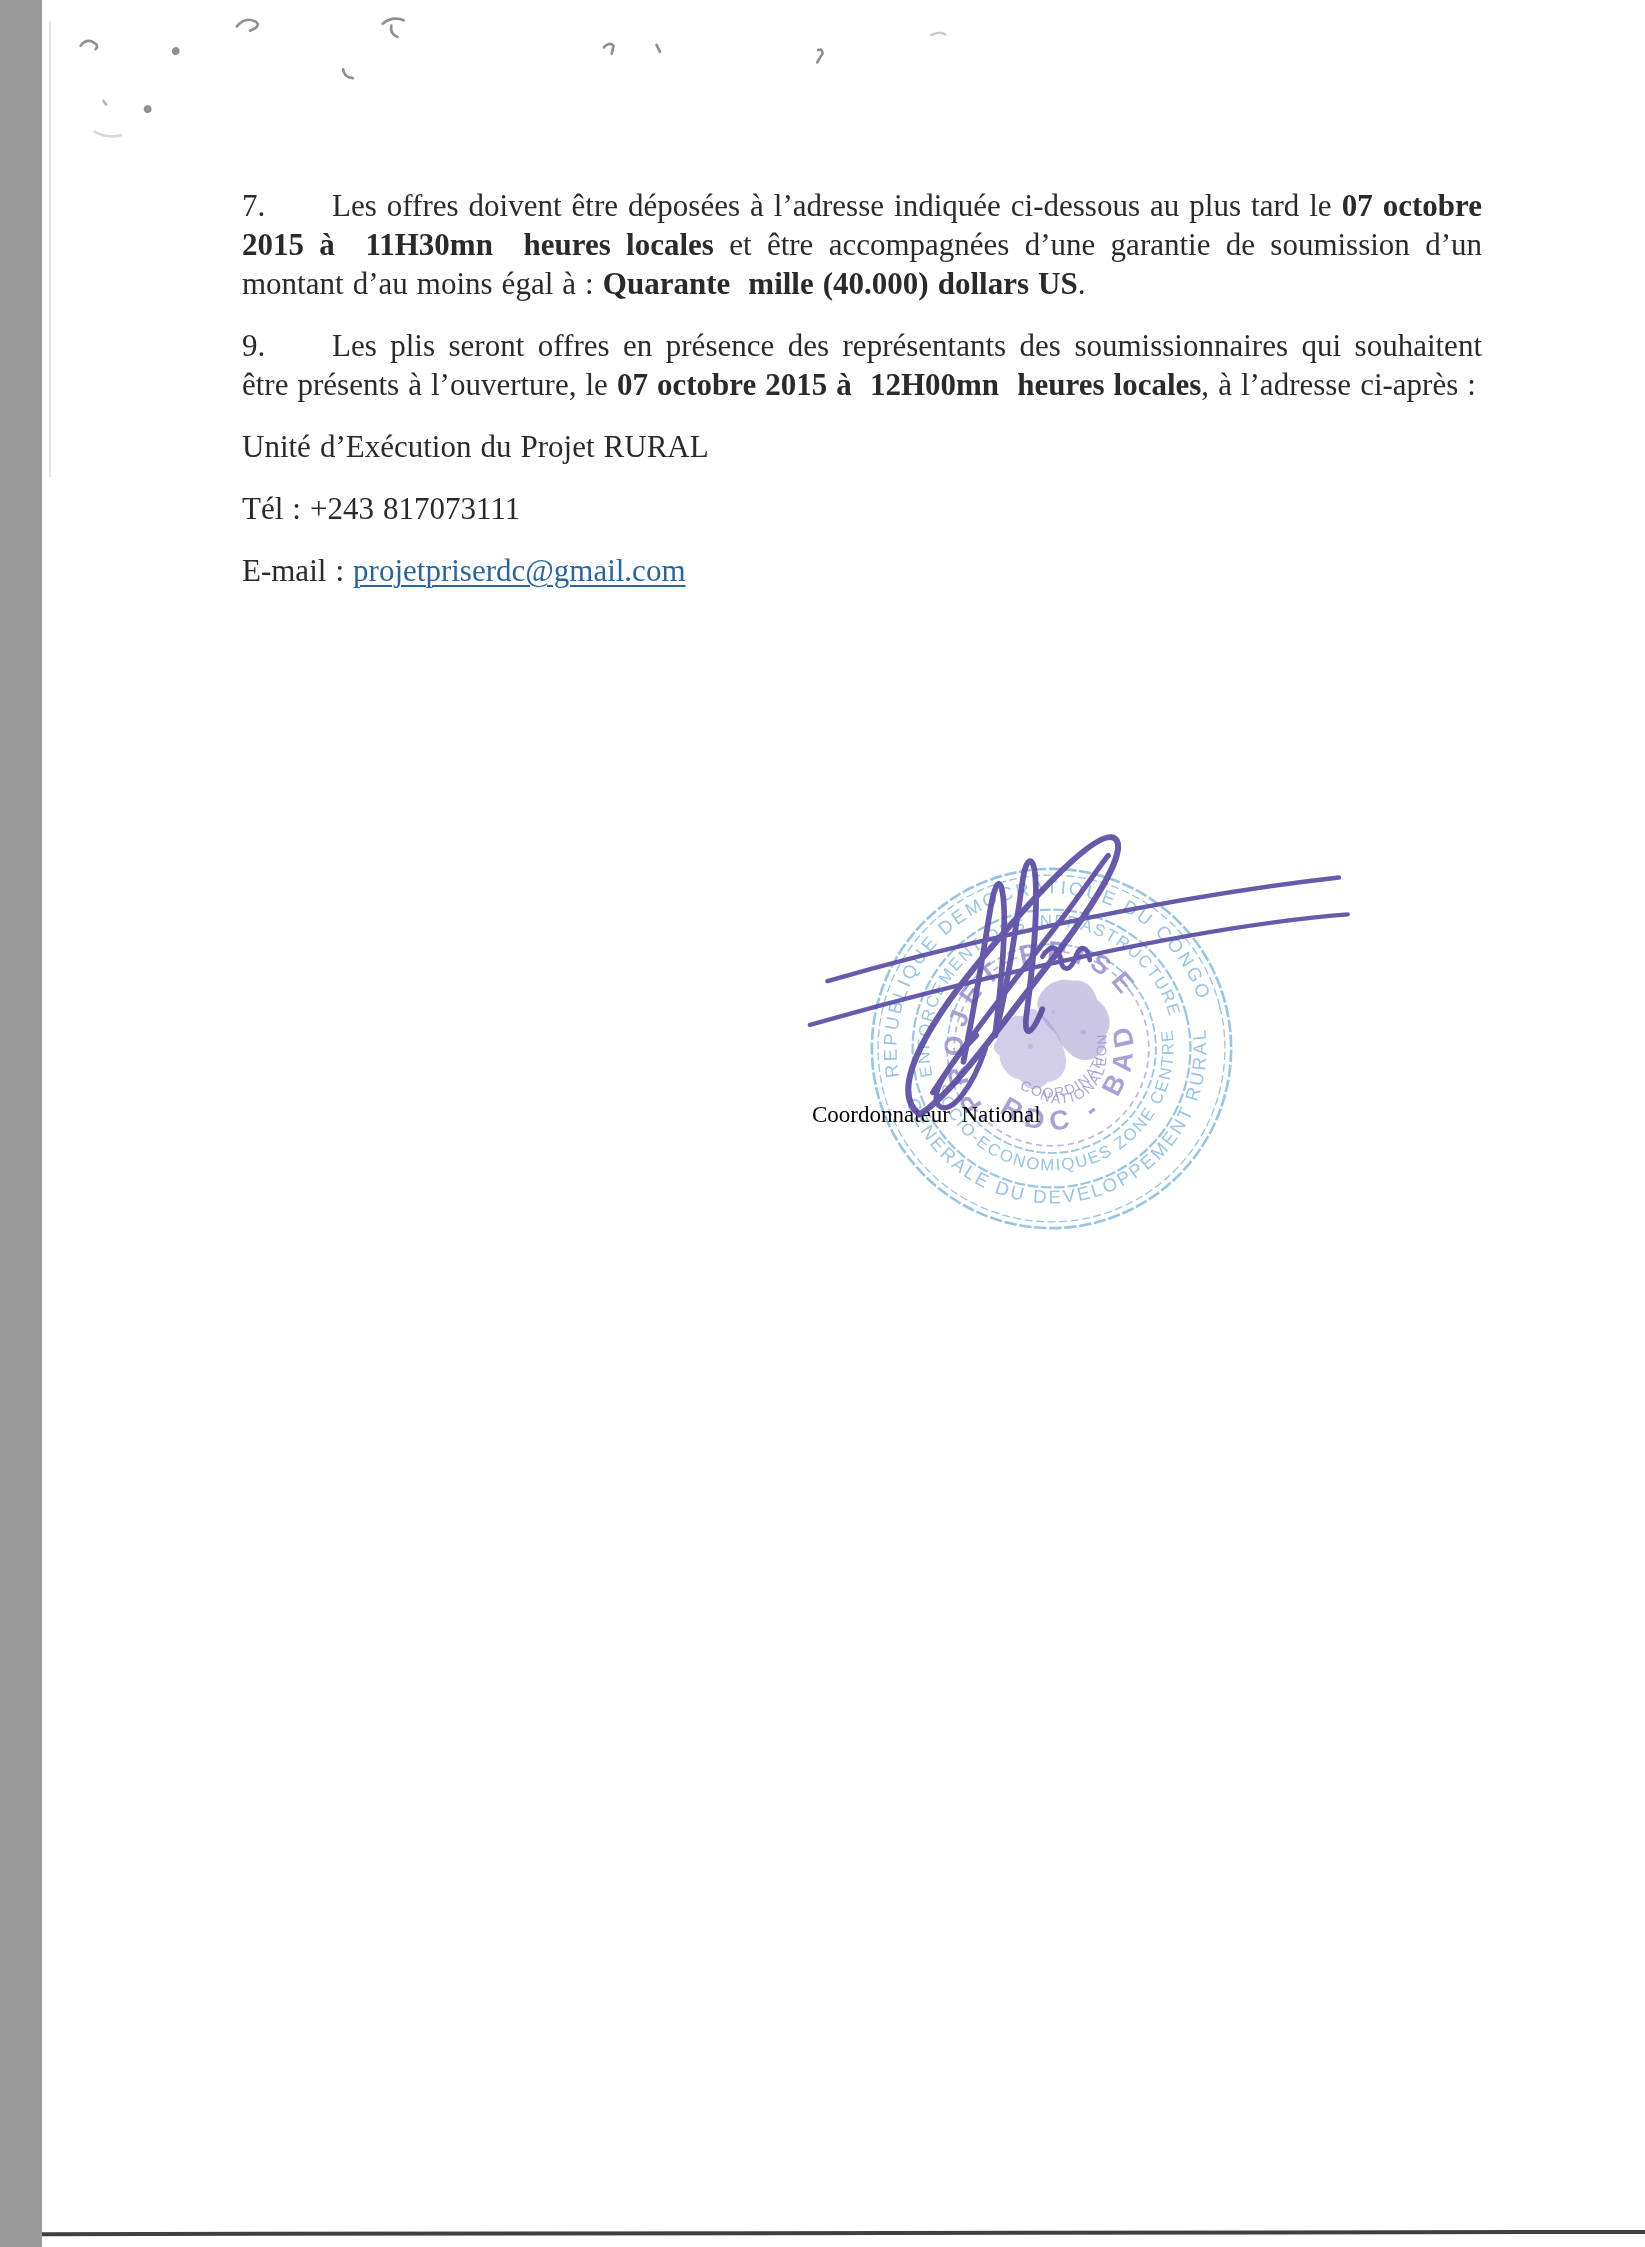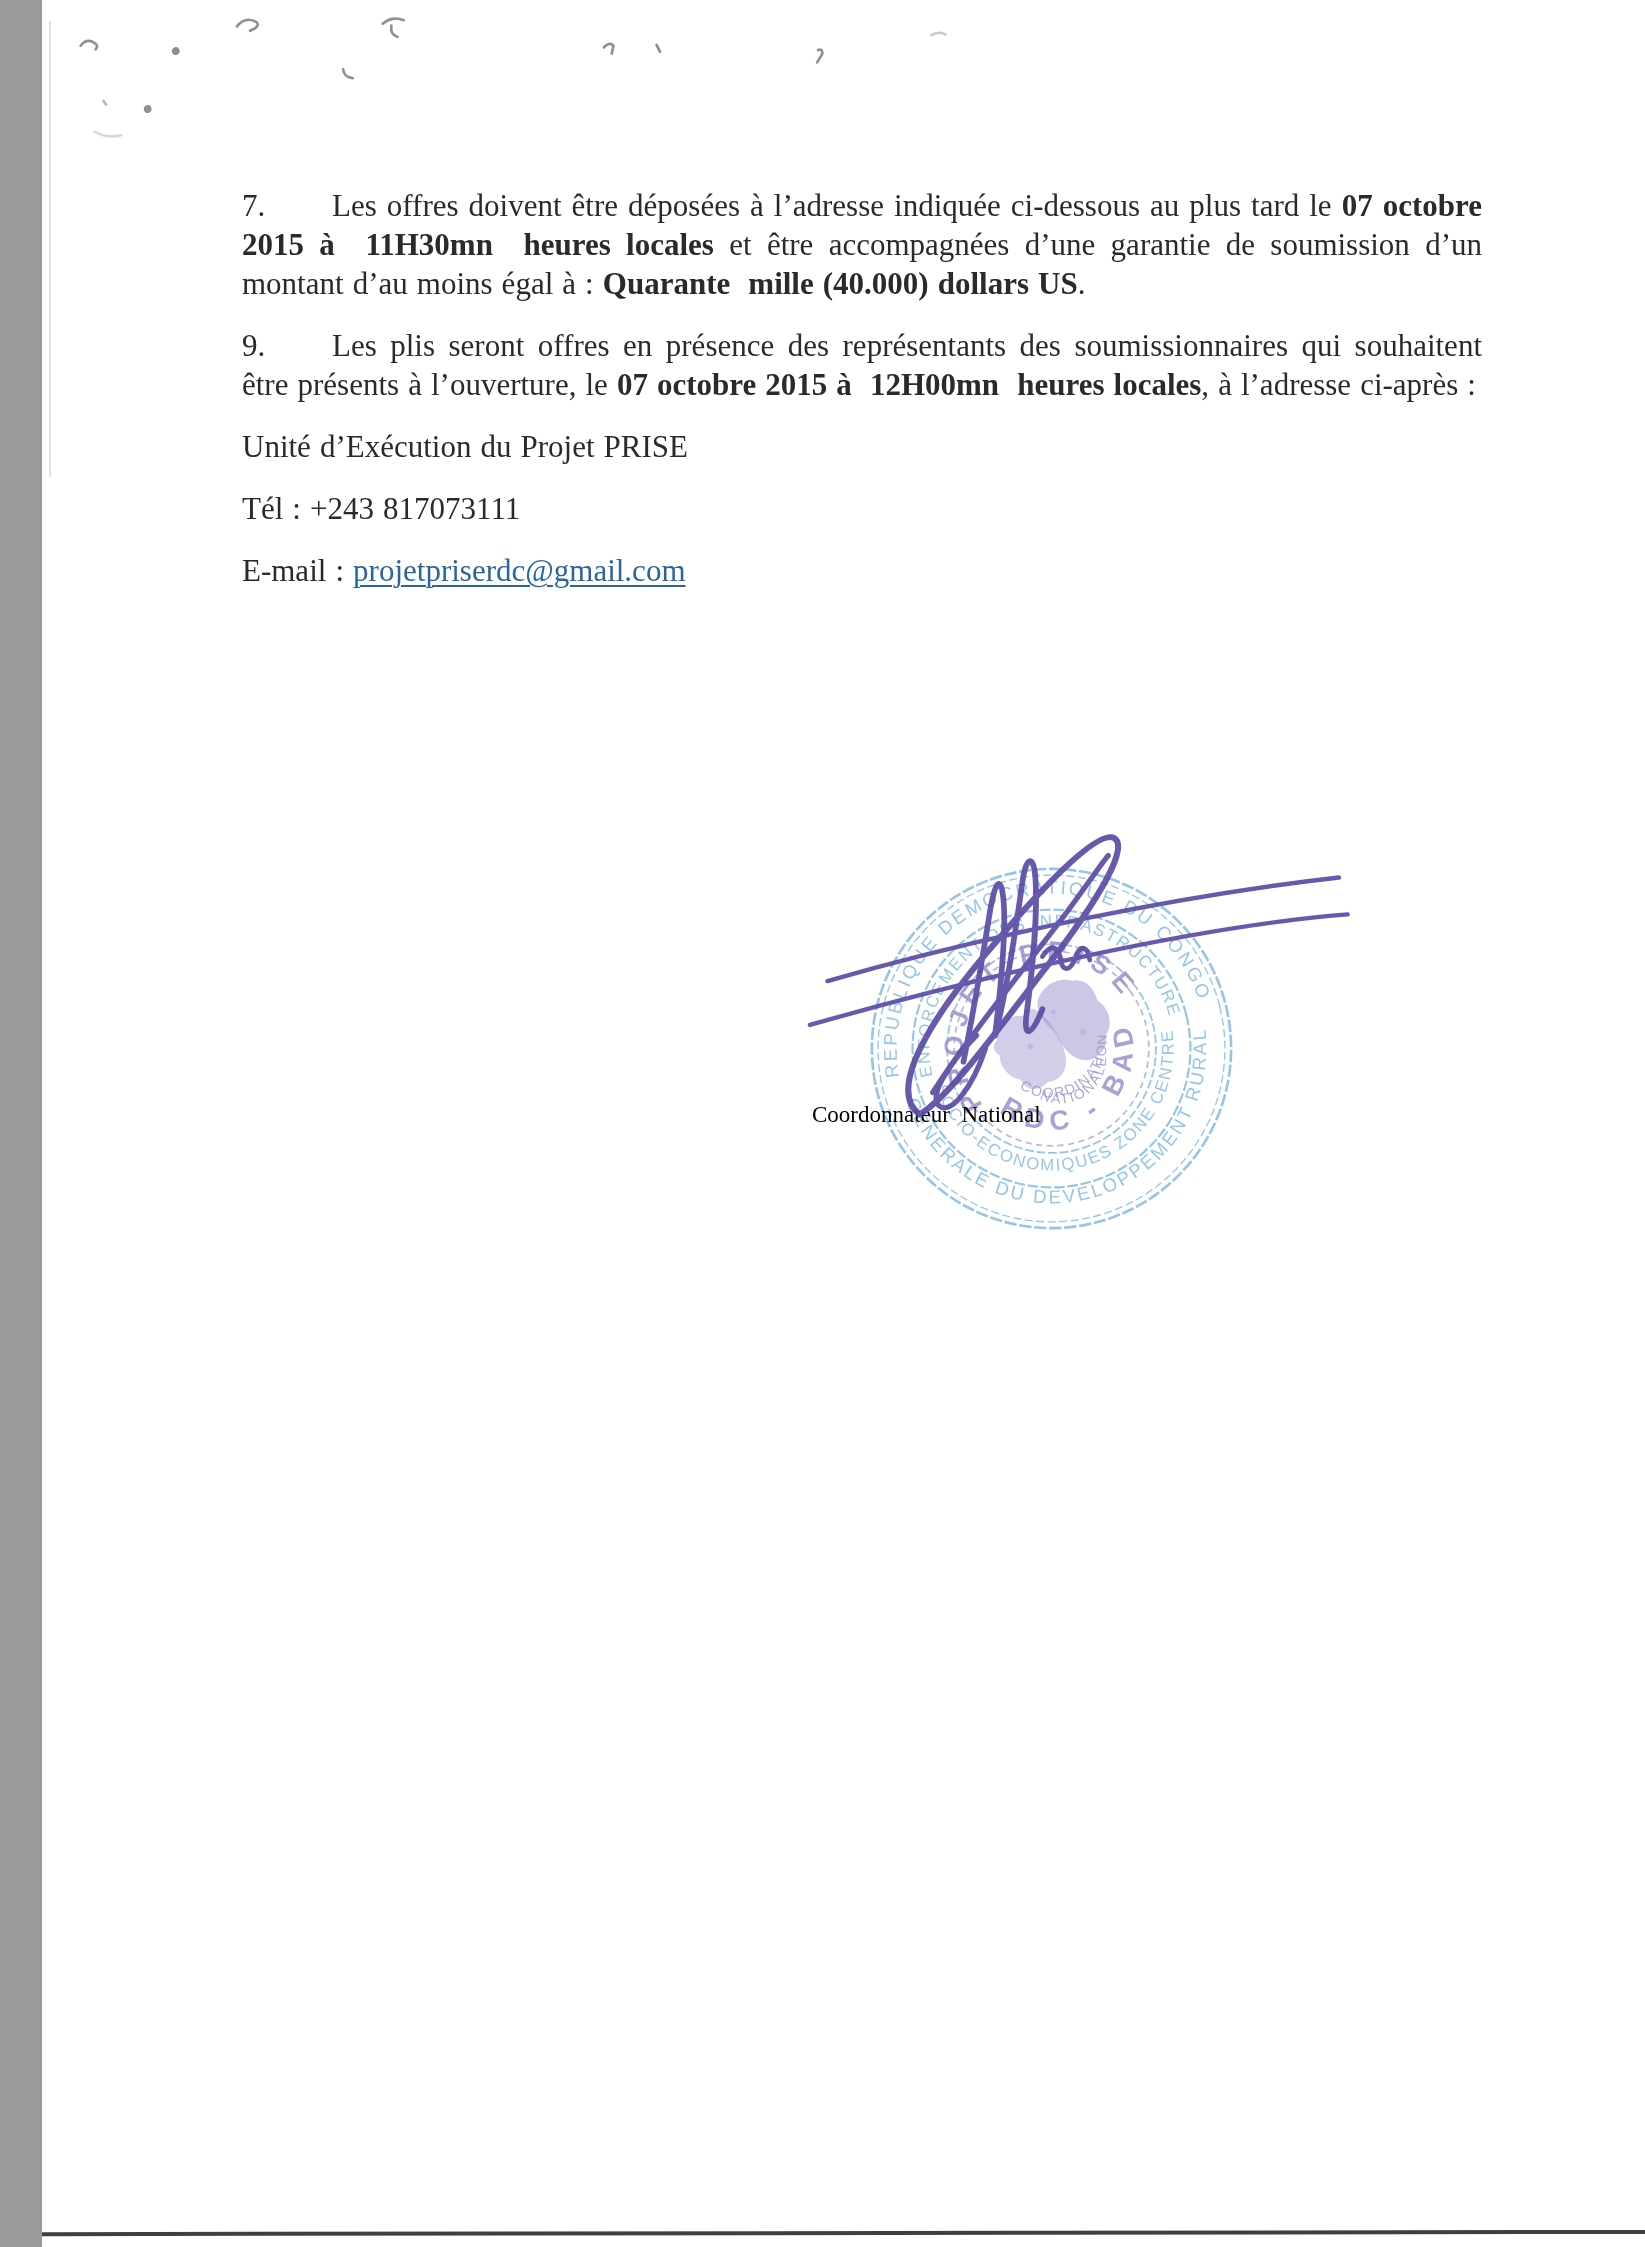--- a/index.html
+++ b/index.html
@@ -62,21 +62,21 @@
       <path d="M 60 150 q 14 8 30 4" stroke="#d8d8d8"></path>
     </g>
   </svg>
 
   <div class="edge-left"></div>
   <div class="edge-right"></div>
 
   <div class="textblock" id="paragraphs">
       <p class="para"><span class="num">7.</span><span>Les offres doivent être déposées à l’adresse indiquée ci-dessous au plus tard le </span><span class="bold">07 octobre 2015 à &nbsp;11H30mn &nbsp;heures locales</span><span> et être accompagnées d’une garantie de soumission d’un montant d’au moins égal à : </span><span class="bold">Quarante &nbsp;mille (40.000) dollars US</span><span>.</span></p>
       <p class="para"><span class="num">9.</span><span>Les plis seront offres en présence des représentants des soumissionnaires qui souhaitent être présents à l’ouverture, le </span><span class="bold">07 octobre 2015 à &nbsp;12H00mn &nbsp;heures locales</span><span>, à l’adresse ci-après :</span></p>
-      <p class="para"><span>Unité d’Exécution du Projet PRISE</span></p>
+      <p class="para"><span>Unité d’Exécution du Projet RURAL</span></p>
       <p class="para"><span>Tél : +243 817073111</span></p>
       <p class="para"><span>E-mail : </span><a class="link">projetpriserdc@gmail.com</a></p>
     </div>
 
   <svg class="stamp-svg" width="407" height="407" viewBox="0 0 460 460">
     <defs>
       <path id="arcOuterTop" d="M 55 230 A 175 175 0 0 1 405 230"></path>
       <path id="arcOuterBottom" d="M 55 230 A 175 175 0 0 0 405 230"></path>
       <path id="arcInnerTop" d="M 92 230 A 138 138 0 0 1 368 230"></path>
       <path id="arcInnerBottom" d="M 92 230 A 138 138 0 0 0 368 230"></path>

